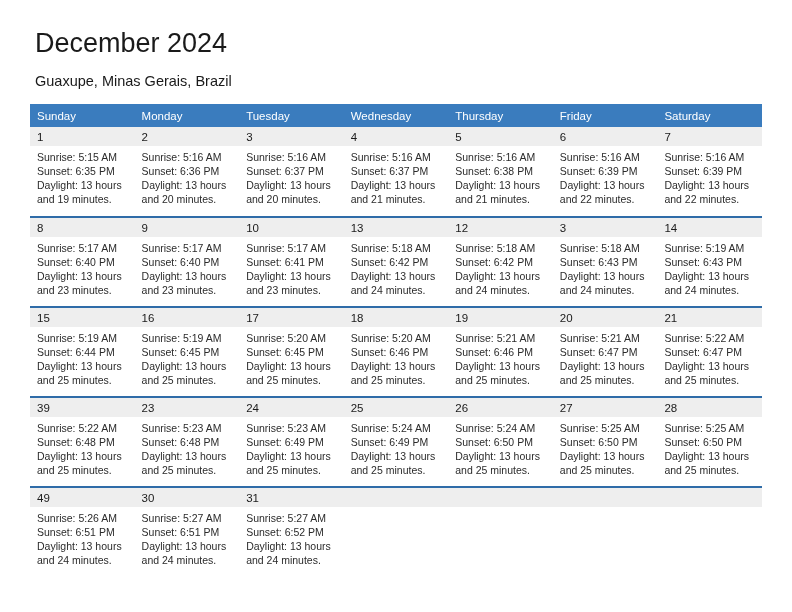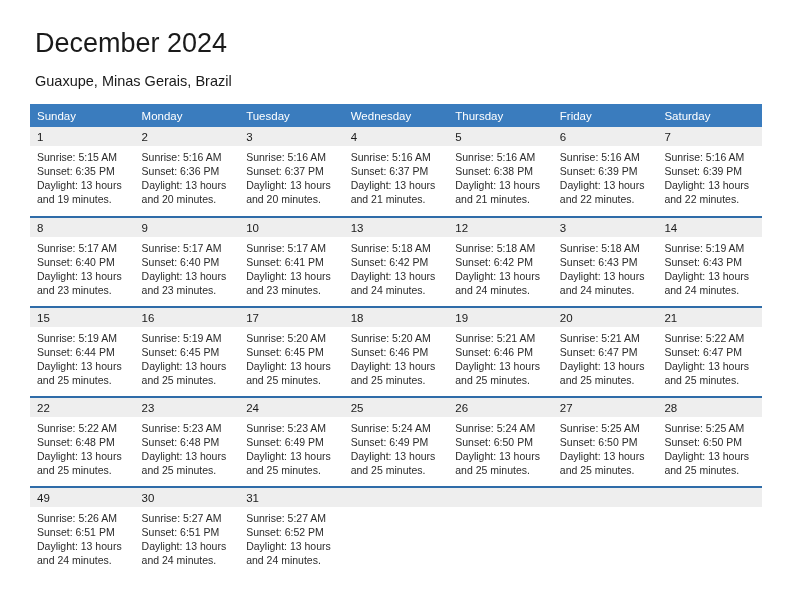--- a/index.html
+++ b/index.html
@@ -337,21 +337,21 @@
               <div class="daynum">21</div>
               <div class="details">
                 <div>Sunrise: 5:22 AM</div>
                 <div>Sunset: 6:47 PM</div>
                 <div class="daylight">Daylight: 13 hours and 25 minutes.</div>
               </div>
             </td>
           </tr>
           <tr class="week">
             <td class="day-cell">
-              <div class="daynum">22</div>
+              <div class="daynum">39</div>
               <div class="details">
                 <div>Sunrise: 5:22 AM</div>
                 <div>Sunset: 6:48 PM</div>
                 <div class="daylight">Daylight: 13 hours and 25 minutes.</div>
               </div>
             </td>
             <td class="day-cell">
               <div class="daynum">23</div>
               <div class="details">
                 <div>Sunrise: 5:23 AM</div>

